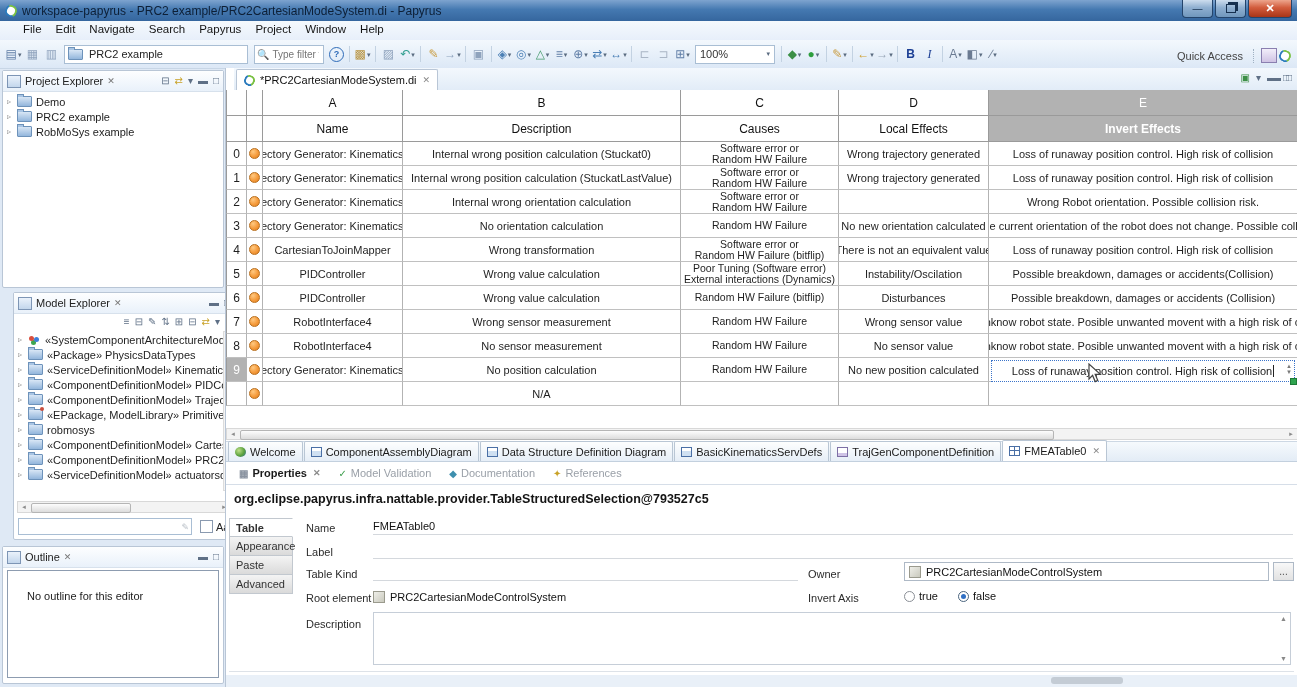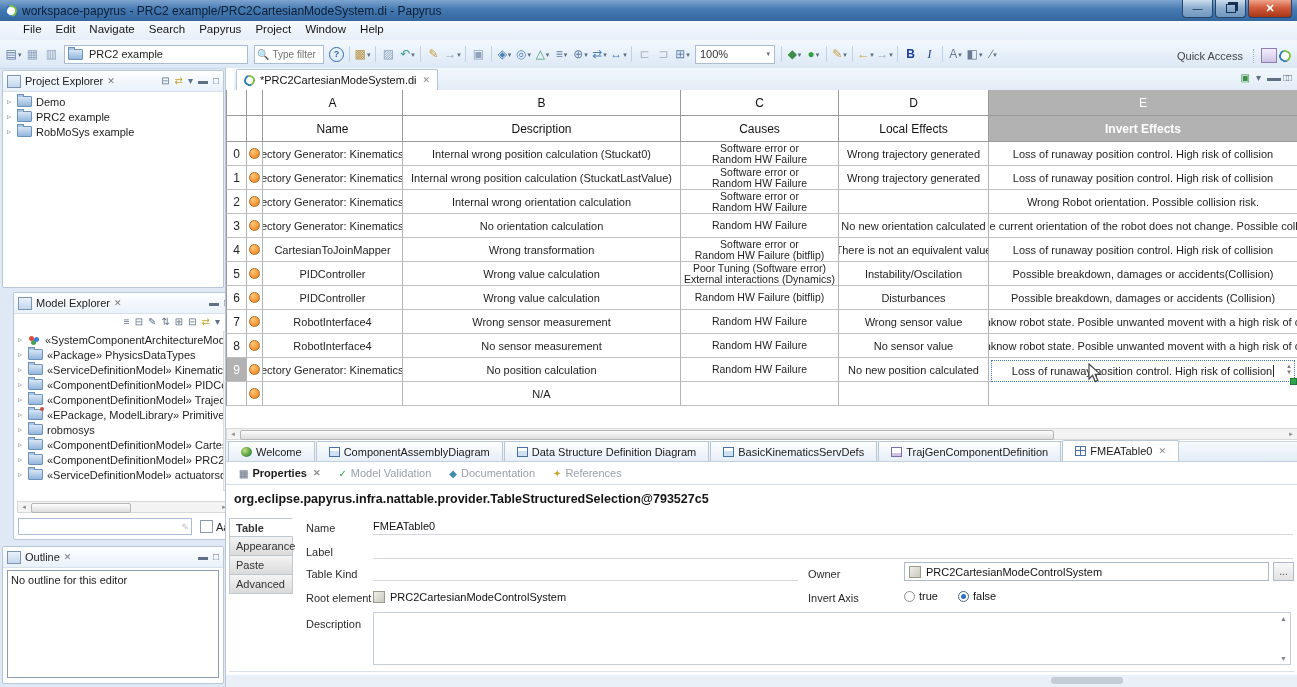--- a/index.html
+++ b/index.html
@@ -60,21 +60,21 @@
   .italic{}
   .hscroll{position:absolute;height:12px;background:#f3f3f3;border:1px solid #d8d8d8;box-sizing:border-box}
   .hs-arrow{position:absolute;top:0;width:12px;height:10px;color:#8a8a8a;font-size:7px;display:flex;align-items:center;justify-content:center}
   .hs-thumb{position:absolute;top:1px;height:8px;background:linear-gradient(#fdfdfd,#dcdcdc);border:1px solid #b5b5b5;border-radius:2px}
   .vscroll{position:absolute;width:9px;background:#f3f3f3;border:1px solid #dcdcdc;box-sizing:border-box}
   .vs-thumb{position:absolute;left:1px;right:1px;background:#d3d8de;border:1px solid #b5bcc4;border-radius:2px}
   .filter-row{position:absolute;left:4px;bottom:4px;display:flex;align-items:center;height:17px}
   .filter-input{width:168px;height:15px;border:1px solid #a9bed4;background:#fff;display:flex;align-items:center;justify-content:flex-end;padding:0 2px}
   .pencil{color:#b5bcc4;font-size:9px}
   .cb{width:11px;height:11px;border:1px solid #8a9ab0;background:#fff;margin:0 3px 0 8px;flex:none}
-  .outline-box{position:absolute;left:4px;top:23px;right:4px;bottom:5px;border:1px solid #8d9cb0;padding:3px;color:#1d1d1d}
+  .outline-box{position:absolute;left:4px;top:23px;right:4px;bottom:5px;border:1px solid #8d9cb0;padding:19px;color:#1d1d1d}
   
   .editor{position:absolute;left:225px;top:68px;width:1072px;height:619px;background:#fff;border-left:1px solid #b9c6d6;box-sizing:border-box}
   .etabbar{position:absolute;left:8px;top:0;right:0;height:22px;background:linear-gradient(#f3f8fd,#e2ecf7);border-bottom:1px solid #c3d0de}
   .etab{position:absolute;left:2px;top:1px;height:20px;background:#fff;border:1px solid #b9c6d6;border-bottom:none;
     border-radius:2px 2px 0 0;display:flex;align-items:center;padding:0 7px;font-size:11px;color:#111}
   .etab .swirl{width:11px;height:11px;margin-right:5px}
   .close-x{margin-left:6px;color:#8a8a8a;font-size:9px}
   .e-minmax{position:absolute;right:5px;top:4px;color:#5f7086;font-size:10px;display:flex}
   .e-minmax span{margin-left:5px}
   
@@ -96,21 +96,21 @@
   .nowrap{white-space:nowrap}
   .odot{width:11px;height:11px;border-radius:50%;background:radial-gradient(circle at 35% 30%,#ffc981,#f59b3c 55%,#e07f1f);border:1px solid #b96f1d;box-sizing:border-box}
   .editbox{position:absolute;left:765px;top:292px;width:302px;height:20px;background:#fff;border:1px dotted #3b74c9;
     display:flex;align-items:center;justify-content:center;font-size:11px;color:#222;z-index:3}
   .caret{width:1px;height:12px;background:#222;margin-left:1px}
   .spinner{position:absolute;right:2px;top:2px;display:flex;flex-direction:column;line-height:6px;font-size:6px;color:#777}
   .ghandle{position:absolute;right:-3px;bottom:-4px;width:5px;height:5px;background:#2ea44f;border:1px solid #1d7a37}
   
   .dtabs{position:absolute;left:0;top:373px;right:0;height:21px;background:linear-gradient(#f6fafd,#e3ecf6);
     border-top:1px solid #cdd8e4;border-bottom:1px solid #c3d0de;display:flex;align-items:flex-end;padding-left:2px;box-sizing:border-box}
-  .dtab{height:19px;display:flex;align-items:center;padding:0 12px;border:1px solid #b9c6d4;border-bottom:none;
+  .dtab{height:19px;display:flex;align-items:center;padding:0 6px;border:1px solid #b9c6d4;border-bottom:none;
     border-radius:2px 2px 0 0;margin-right:1px;background:linear-gradient(#fdfefe,#e6eef7);font-size:11px;white-space:nowrap;color:#1a1a1a}
   .dtab.active{background:#fff;height:20px}
   .ti{width:11px;height:10px;margin-right:4px;flex:none;box-sizing:border-box}
   .ti-welcome{border-radius:50%;background:radial-gradient(circle at 35% 35%,#bfe08a,#5aa03c 55%,#2d6ea8)}
   .ti-diagram{border:1px solid #4a6fa5;background:linear-gradient(#fff 40%,#cfe0f2 40%)}
   .ti-compdef{border:1px solid #7d6fa5;background:#fff;box-shadow:inset 0 -3px 0 #cfc3e6}
   .ti-table{border:1px solid #4a6fa5;background:
      linear-gradient(#4a6fa5,#4a6fa5) 0 3px/11px 1px no-repeat,
      linear-gradient(#4a6fa5,#4a6fa5) 4px 0/1px 10px no-repeat,#fff}
   

